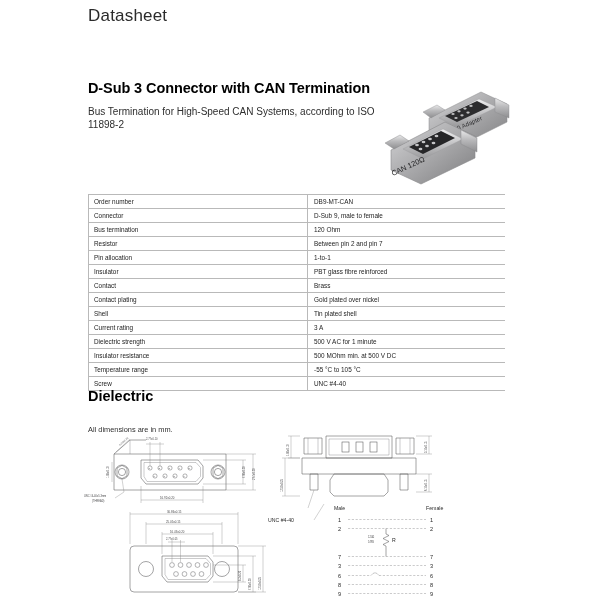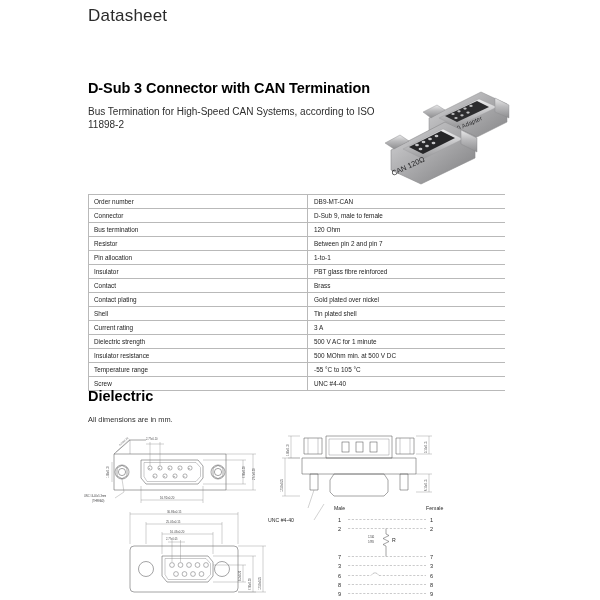--- a/index.html
+++ b/index.html
@@ -100,21 +100,21 @@
   .sec-title {
     font-size: 14.5px;
     font-weight: bold;
     color: #000;
     margin: 0;
     line-height: 1.1;
   }
   .sec-note {
     font-size: 7.4px;
     color: #2e2e2e;
-    margin: 10px 0 0 0;
+    margin: 20px 0 0 0;
   }
 
   
   .drawing {
     position: absolute;
   }
   #drawing-front-view { left: 84px;  top: 428px; }
   #drawing-side-view  { left: 272px; top: 424px; }
   #drawing-rear-view  { left: 122px; top: 506px; }
   #drawing-pin-map    { left: 268px; top: 502px; }

